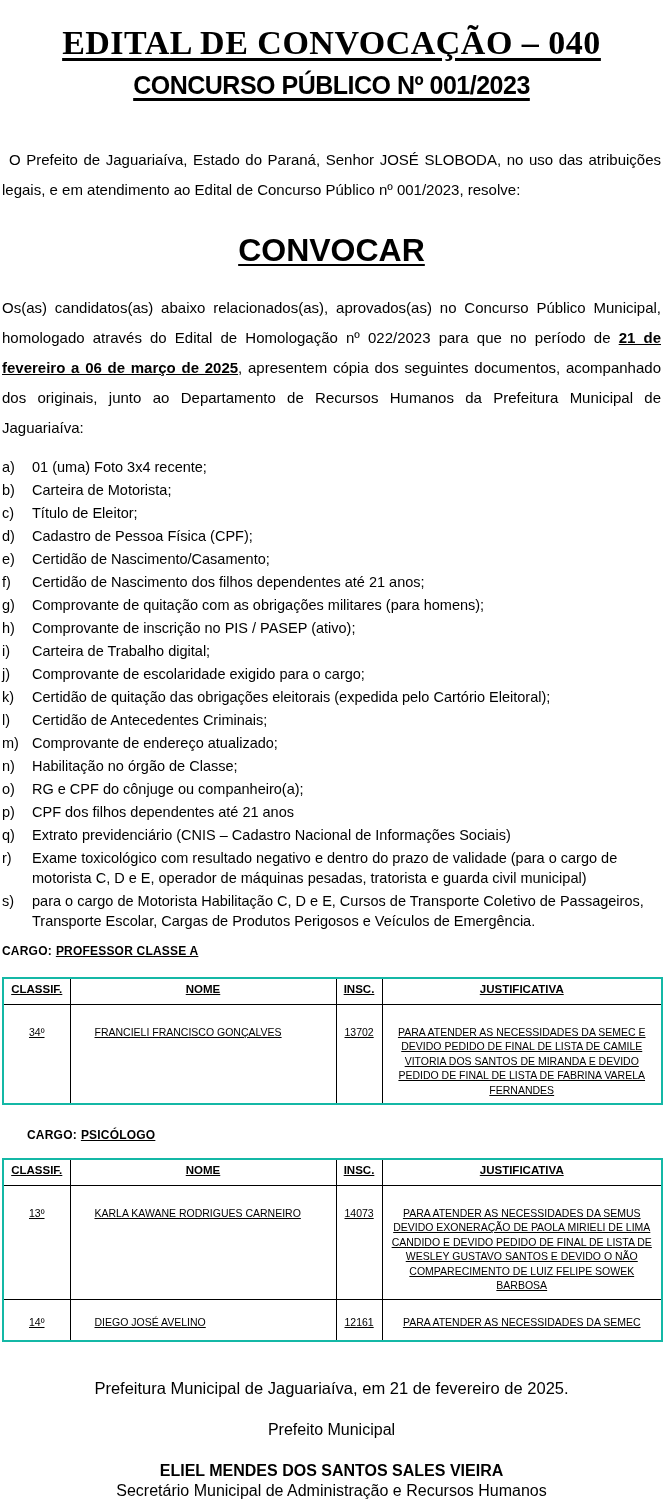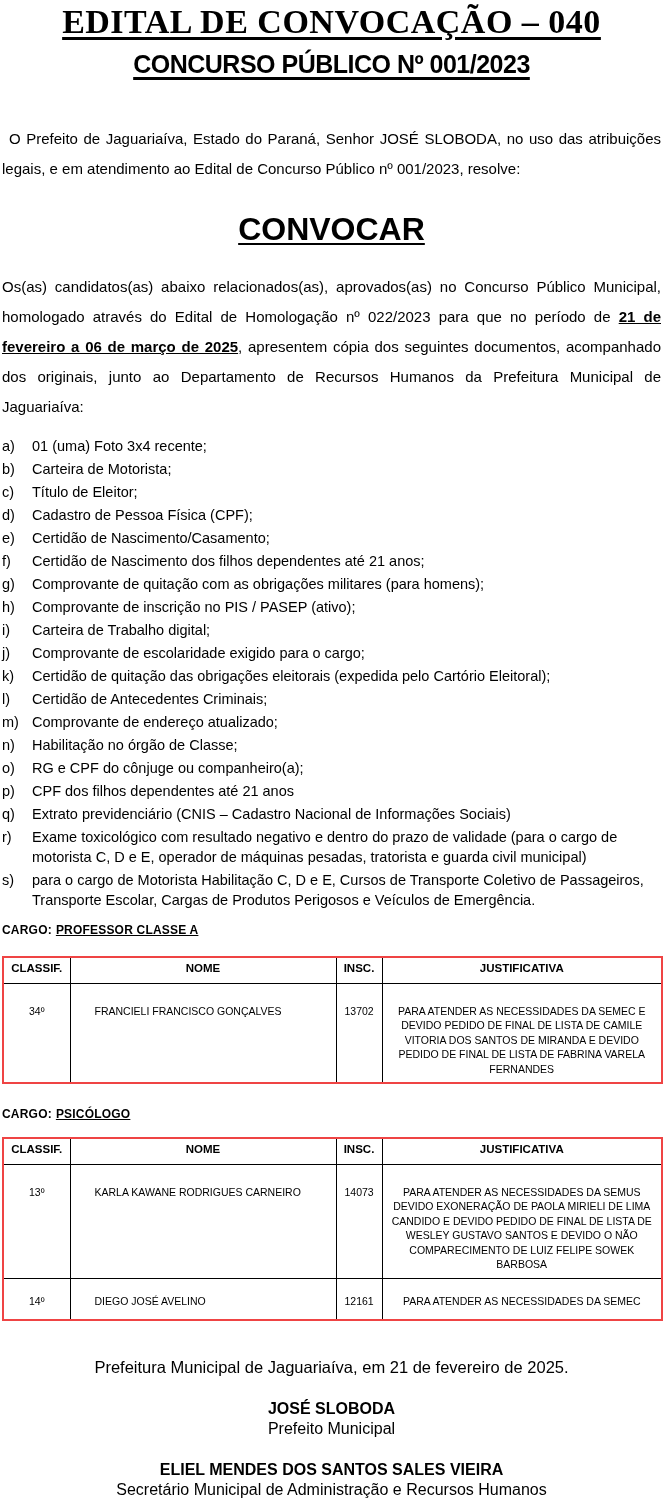--- a/index.html
+++ b/index.html
@@ -17,21 +17,21 @@
   .doc-title {
     font-family: "Liberation Serif", serif;
     font-size: 34px;
     font-weight: bold;
     text-align: center;
     text-decoration: underline;
     text-decoration-thickness: 3px;
     text-underline-offset: 4px;
     letter-spacing: 0.5px;
     line-height: 38px;
-    margin: 3px 0 0 0;
+    margin: 24px 0 0 0;
   }
   .doc-subtitle {
     font-size: 25px;
     font-weight: bold;
     text-align: center;
     text-decoration: underline;
     text-decoration-thickness: 2.5px;
     text-underline-offset: 4px;
     letter-spacing: -0.5px;
     line-height: 32px;
@@ -72,29 +72,30 @@
   .doc-list .marker { flex: 0 0 30px; width: 30px; }
   .doc-list .li-text { flex: 1; }
 
   .cargo-heading {
     font-size: 12px;
     font-weight: bold;
     letter-spacing: 0.2px;
     line-height: 20px;
     margin: 10px 0 0 0;
   }
-  .cargo-heading.second { margin-top: 20px; }
+  .cargo-heading.second { margin-top: 20px; margin-left: 25px; }
   .cargo-heading .cargo-name { text-decoration: underline; margin-left: 4px; }
 
   table.doc-table {
     border-collapse: collapse;
     table-layout: fixed;
     width: 659px;
     margin-top: 16px;
-    border: 2px solid #ef4444;
+    border: 2px solid #14b8a6;
+    text-decoration: underline;
   }
   table.doc-table.second { margin-top: 13px; }
   .doc-table th, .doc-table td { border: 1px solid #000; }
   .doc-table th {
     font-size: 11.5px;
     font-weight: bold;
     text-align: center;
     vertical-align: top;
     padding: 4px 2px;
     height: 26px;
@@ -271,21 +272,20 @@
         <td class="c-nome">DIEGO JOSÉ AVELINO</td>
         <td class="c-insc">12161</td>
         <td class="c-just">PARA ATENDER AS NECESSIDADES DA SEMEC</td>
       </tr>
     </tbody>
   </table>
 
   <p class="footer-date">Prefeitura Municipal de Jaguariaíva, em 21 de fevereiro de 2025.</p>
 
   <div class="sig">
-    <div class="sig-name">JOSÉ SLOBODA</div>
     <div class="sig-role">Prefeito Municipal</div>
   </div>
 
   <div class="sig">
     <div class="sig-name">ELIEL MENDES DOS SANTOS SALES VIEIRA</div>
     <div class="sig-role">Secretário Municipal de Administração e Recursos Humanos</div>
   </div>
 
 </div>
 

